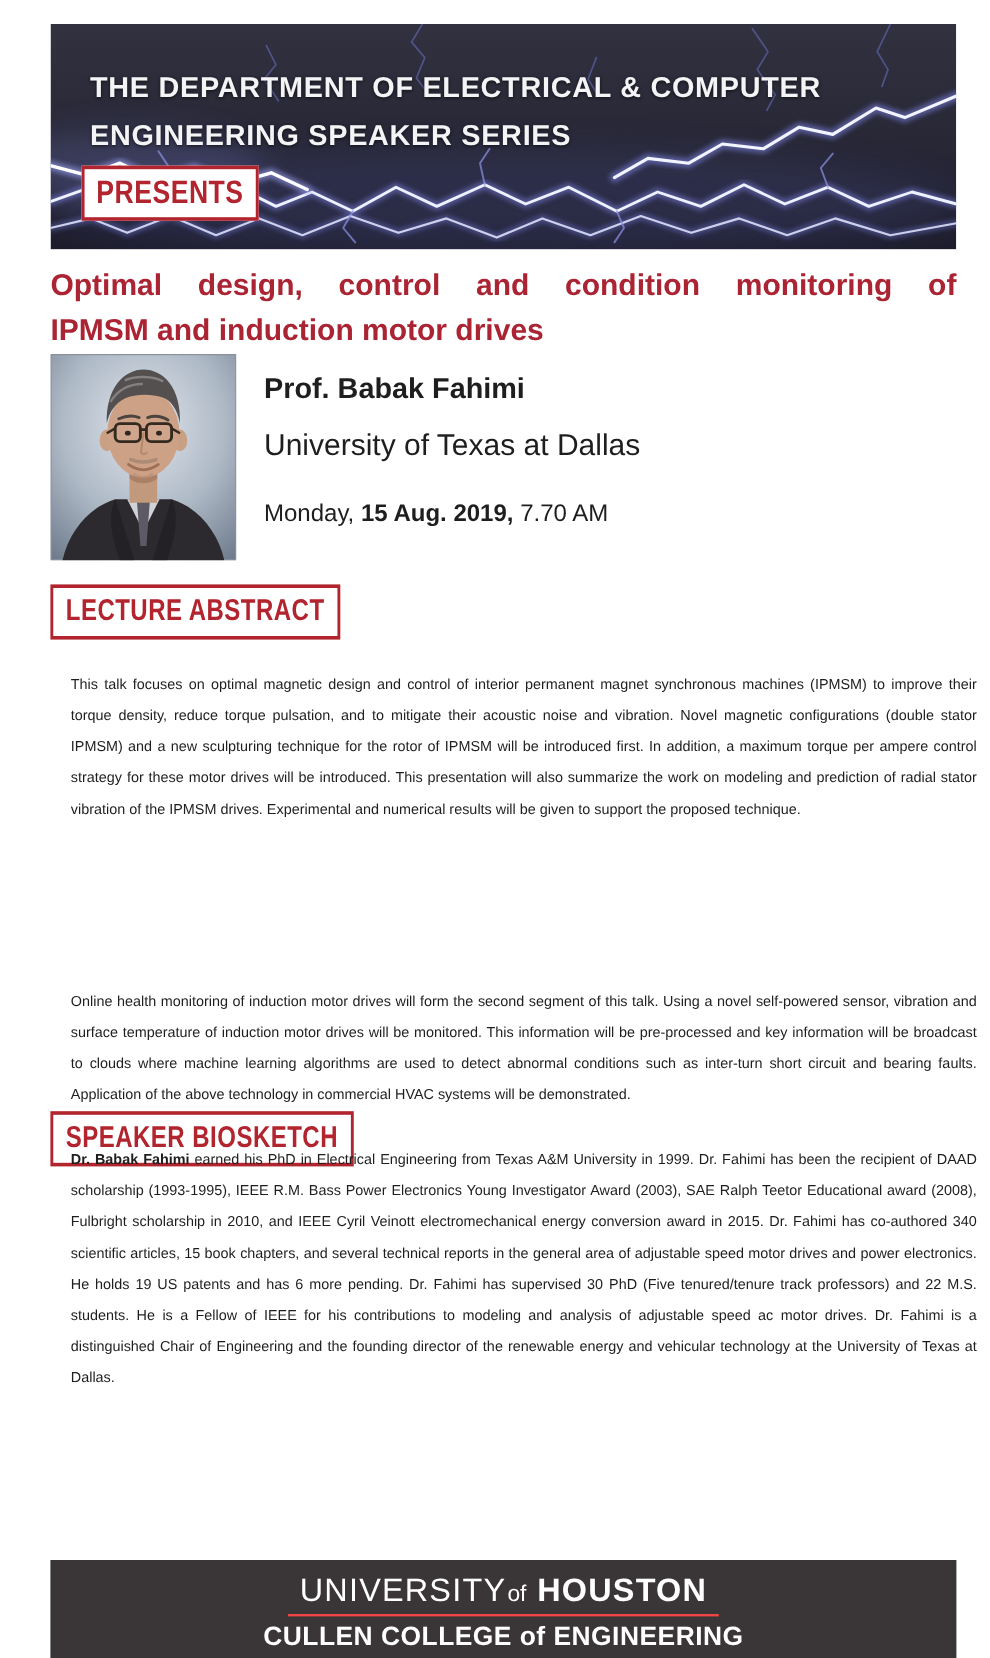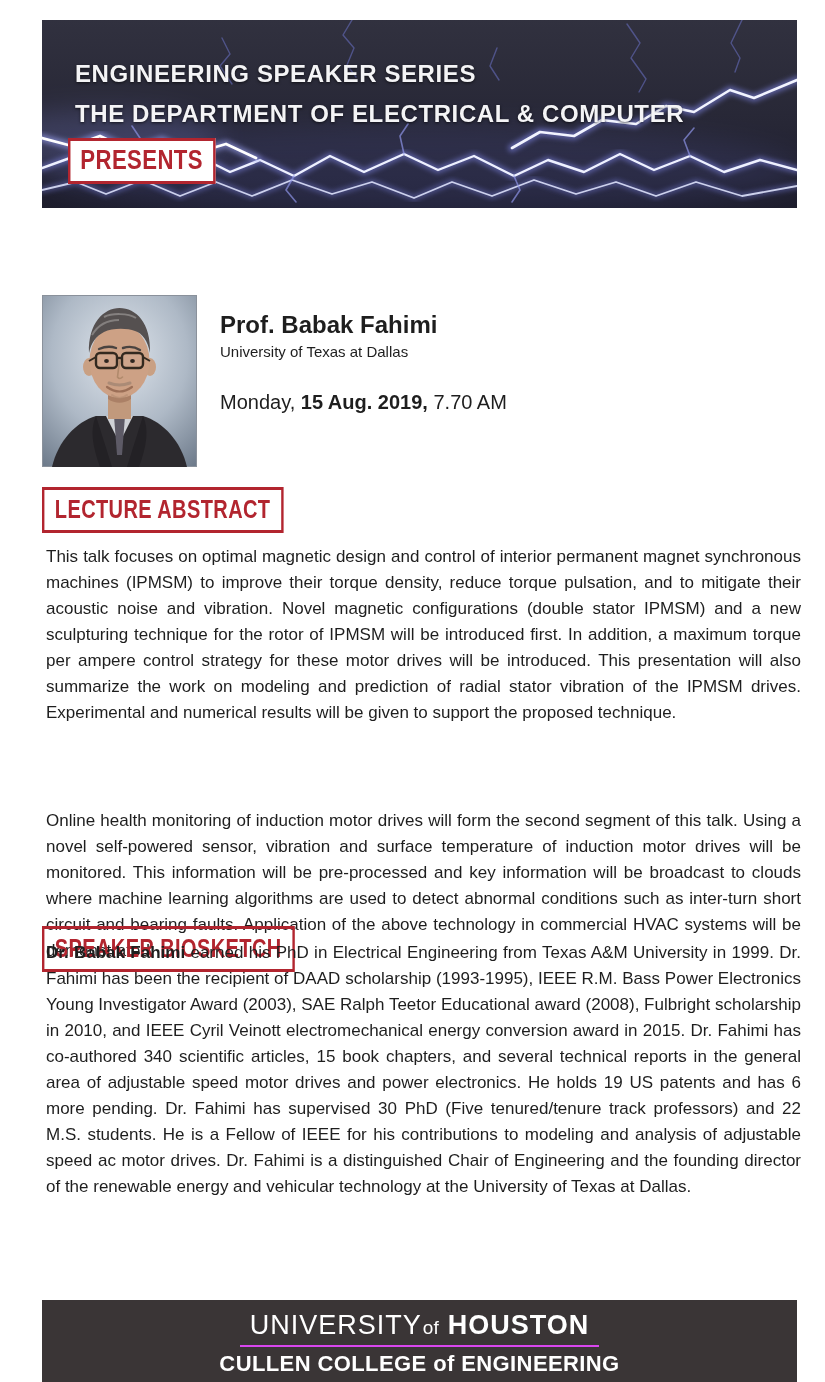--- a/index.html
+++ b/index.html
@@ -36,52 +36,52 @@
     position:absolute;left:42px;top:220px;width:755px;
     color:#ab2433;font-weight:bold;font-size:25px;line-height:37px;
   }
   .talk-title .t-line1{text-align:justify;text-align-last:justify;}
   .talk-title .t-line2{text-align:left;}
   
   .speaker-row{position:absolute;left:42px;top:295px;width:755px;display:flex;}
   .photo{width:155px;height:172px;flex:0 0 155px;overflow:hidden;}
   .speaker-info{padding-left:23px;padding-top:16px;font-size:20px;}
   .speaker-name{font-weight:bold;font-size:24px;}
-  .speaker-affil{font-size:15px;margin-top:4px;}
+  .speaker-affil{font-size:25px;margin-top:18px;}
   .speaker-datetime{margin-top:31px;}
   .speaker-location{margin-top:7px;}
   
   .section-box{
     position:absolute;left:42px;
     display:inline-block;
     border:3px solid #b2252f;color:#b2252f;
     font-weight:bold;font-size:25px;line-height:25px;
     padding:7px 13px 8px;letter-spacing:0.5px;
     transform:scaleX(0.80);transform-origin:left center;
     white-space:nowrap;
   }
   .abstract-box{top:487px;}
   .biosketch-box{top:926px;}
   
   .body-text{
     position:absolute;left:42px;width:755px;
-    font-size:17px;line-height:26px;
-    text-align:justify;color:#1e1e1e;margin:4px;
+    font-size:12px;line-height:26px;
+    text-align:justify;color:#1e1e1e;margin:17px;
   }
   .para1{top:540px;}
   .para2{top:804px;}
   .bio{top:936px;}
   
   .footer{
     position:absolute;left:42px;top:1300px;width:755px;height:110px;
     background:#3a3536;color:#ffffff;text-align:center;
   }
   .uh-logo{
     display:inline-block;margin-top:10px;padding:0 10px 4px;
-    border-bottom:2px solid #d946ef;white-space:nowrap;
+    border-bottom:2px solid #ef4444;white-space:nowrap;
   }
   .uh-univ{font-size:27px;letter-spacing:1px;font-weight:normal;}
   .uh-of{font-size:19px;font-weight:normal;margin:0 1px;}
   .uh-houston{font-size:27px;font-weight:bold;letter-spacing:1px;margin-left:8px;}
   .uh-college{margin-top:4px;font-size:22px;font-weight:bold;letter-spacing:0.4px;}
   .uh-dept{margin-top:3px;font-size:15px;font-weight:bold;letter-spacing:0.2px;}
 </style>
 </head>
 <body>
 
@@ -136,28 +136,32 @@
 
       <g fill="none" stroke="#8d93e6" stroke-width="1.6" opacity="0.7" stroke-linejoin="round" stroke-linecap="round">
         <path d="M252 156 l-8 14 l10 12"></path>
         <path d="M472 156 l6 14 l-8 12"></path>
         <path d="M648 136 l-6 -16 l10 -12"></path>
         <path d="M92 136 l6 -18 l-8 -12"></path>
         <path d="M362 134 l-4 -18 l8 -12"></path>
       </g>
     </svg>
     <div class="banner-text">
+      <div>THE DEPARTMENT OF ELECTRICAL &amp; COMPUTER</div>
       <div>ENGINEERING SPEAKER SERIES</div>
-      <div>THE DEPARTMENT OF ELECTRICAL &amp; COMPUTER</div>
     </div>
     <div class="presents-box">
       <span>PRESENTS</span>
     </div>
   </div>
 
+  <div class="talk-title">
+    <div class="t-line1">Optimal design, control and condition monitoring of</div>
+    <div class="t-line2">IPMSM and induction motor drives</div>
+  </div>
 
   <div class="speaker-row">
     <div class="photo">
       <svg width="155" height="172" viewBox="0 0 155 172">
         <defs>
           <radialGradient id="photoBg" cx="50%" cy="35%" r="80%">
             <stop offset="0%" stop-color="#dfe5ec"></stop>
             <stop offset="55%" stop-color="#aeb9c6"></stop>
             <stop offset="100%" stop-color="#6f7c8c"></stop>
           </radialGradient>

